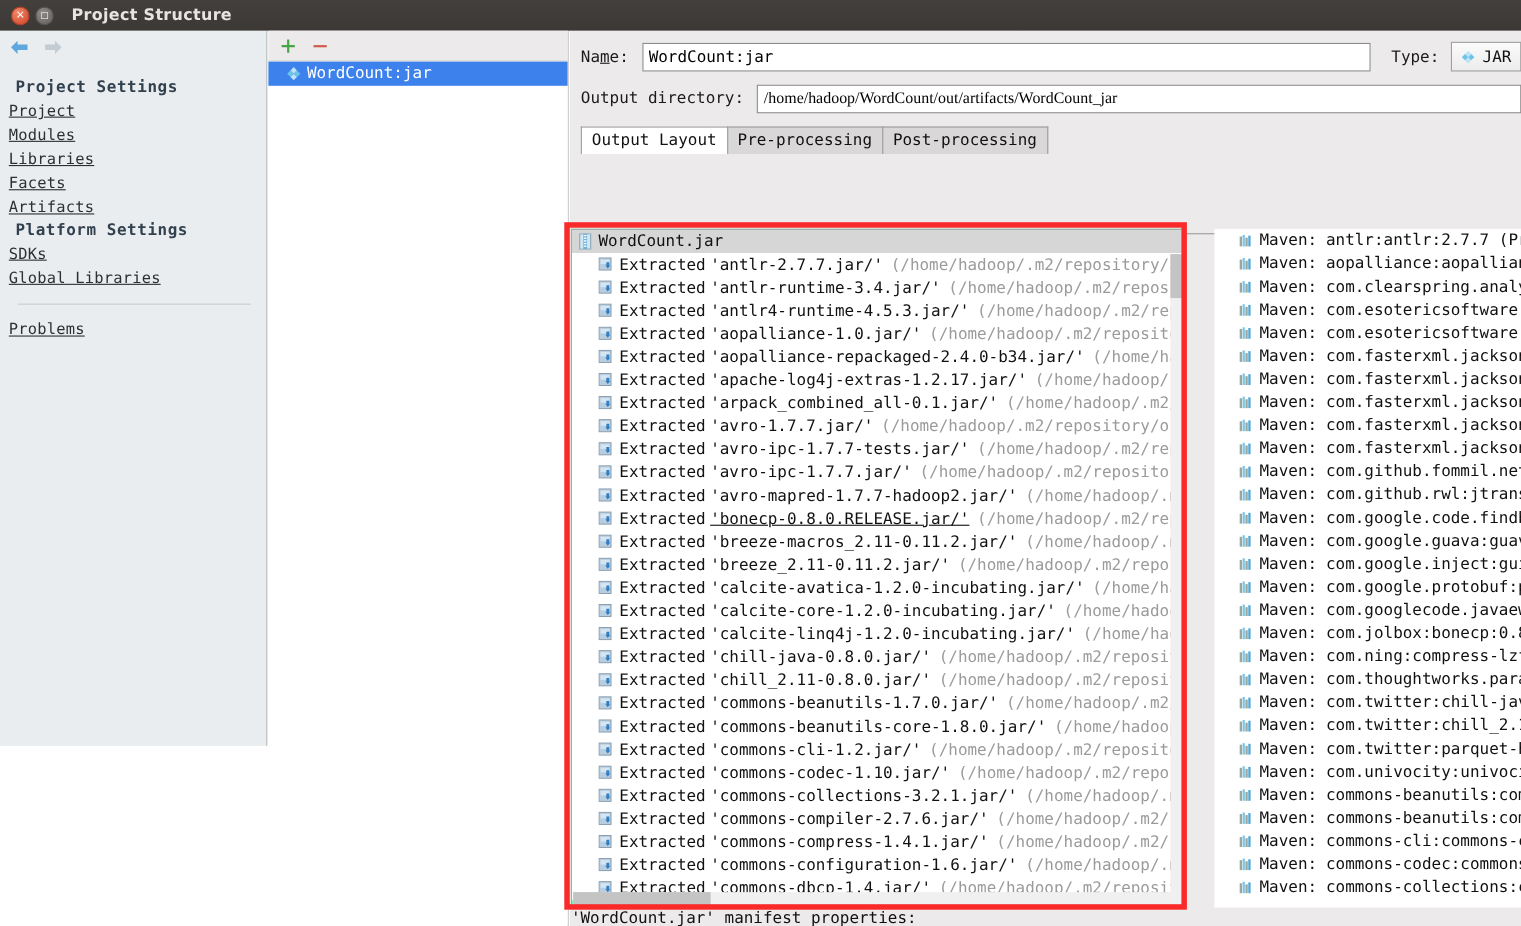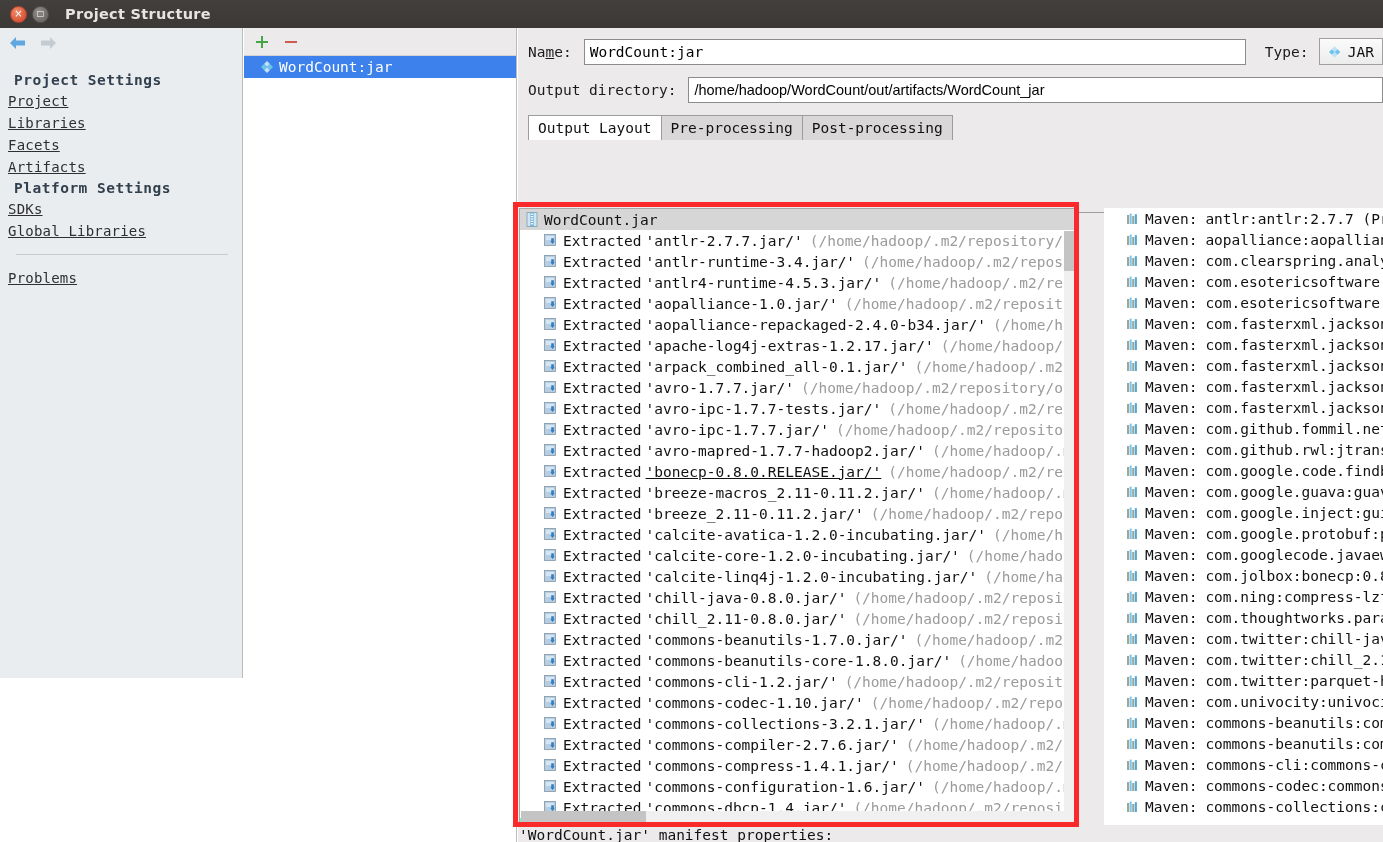--- a/index.html
+++ b/index.html
@@ -94,21 +94,21 @@
   #typebtn {
     margin-left: 11px; height: 27px; min-width: 60px;
     border: 1px solid #a0a0a0; background: linear-gradient(180deg,#fbfbfb,#ececec);
     display: flex; align-items: center; padding: 0 8px; gap: 6px;
     font-size: 14.5px; color: #111; cursor: pointer;
   }
   #outrow { padding: 12px 0 0 10px; }
   #outinput {
     margin-left: 12px; width: 735px; height: 26px;
     border: 1px solid #8c8c8c; background: #fff;
-    font-family: Liberation Sans, sans-serif; font-size: 14.5px;
+    font-family: Liberation Serif, serif; font-size: 14.5px;
     padding: 0 5px; color: #000; outline: none;
   }
   #incrow { padding: 12px 0 0 21px; align-items: center; }
   #incbox {
     width: 13px; height: 13px; border: 1px solid #6f6f6f; background: #fff;
     margin-right: 7px; flex: none; cursor: pointer;
   }
 
   
   #tabs { margin: 12px 0 0 10px; display: flex; align-items: flex-end; height: 25px; position: relative; }
@@ -217,20 +217,21 @@
       <path d="M8 2 L2 8 L8 14 L8 10.5 L17 10.5 L17 5.5 L8 5.5 Z" fill="#5fa7df"></path>
     </svg>
     <svg class="navarrow" viewBox="0 0 19 16">
       <path d="M11 2 L17 8 L11 14 L11 10.5 L2 10.5 L2 5.5 L11 5.5 Z" fill="#c3ccd2"></path>
     </svg>
   </div>
 
   <div style="margin-top:12px;">
     <div class="grp">Project Settings</div>
     <div class="itm">Project</div>
+    <div class="itm">Modules</div>
     <div class="itm">Libraries</div>
     <div class="itm">Facets</div>
     <div class="itm">Artifacts</div>
 
     <div class="grp">Platform Settings</div>
     <div class="itm">SDKs</div>
     <div class="itm">Global Libraries</div>
 
     <div class="sep"></div>
     <div class="itm">Problems</div>

